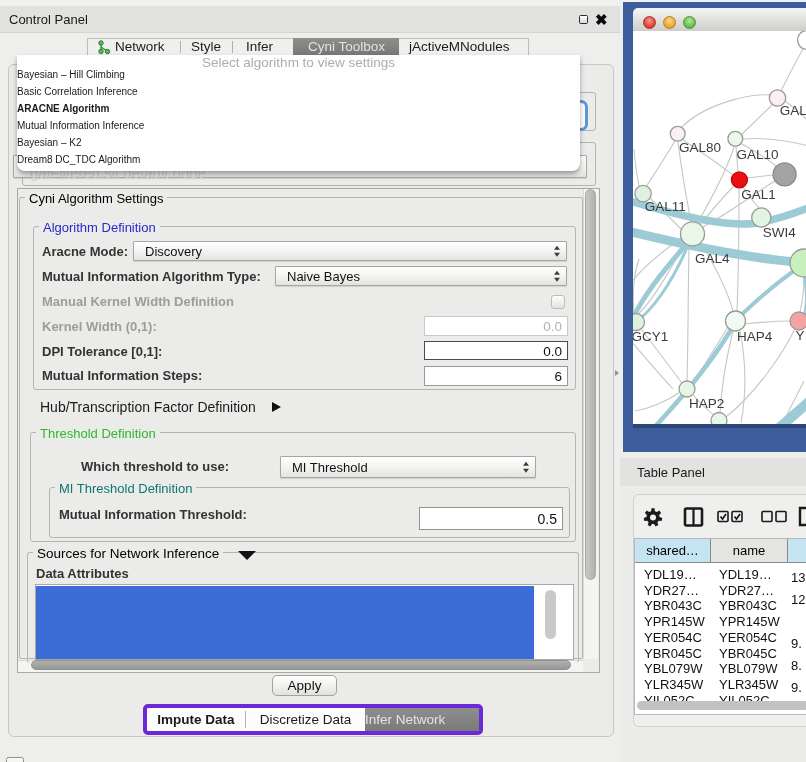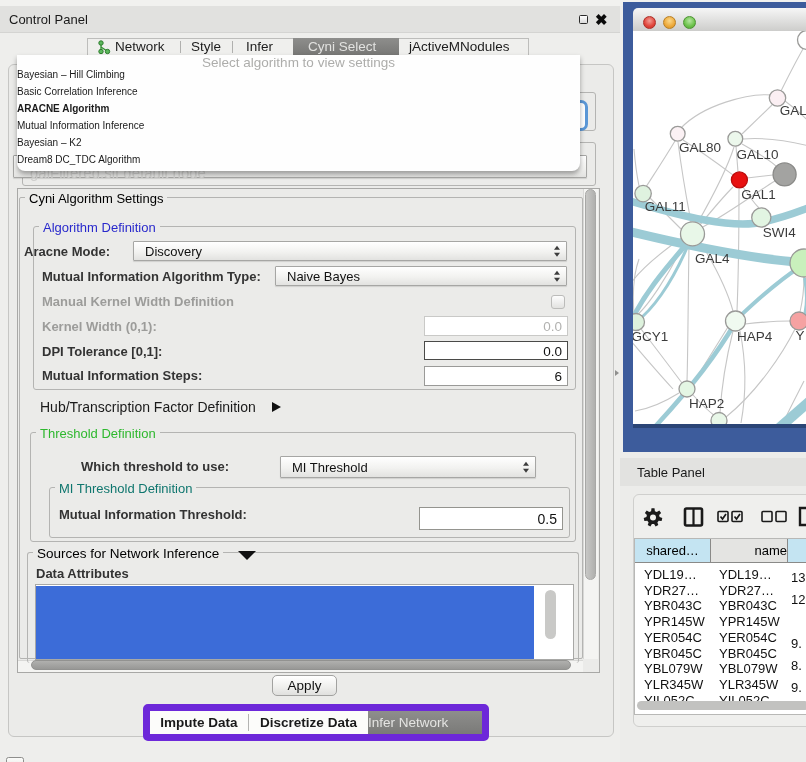--- a/index.html
+++ b/index.html
@@ -35,21 +35,21 @@
  <line x1="4" y1="7" x2="10" y2="11" stroke="#2f8f2f" stroke-width="1.3"></line>
  <circle cx="4" cy="3" r="2.2" fill="#5cb85c" stroke="#2d7d2d" stroke-width="1"></circle>
  <circle cx="4" cy="11.5" r="2.2" fill="#5cb85c" stroke="#2d7d2d" stroke-width="1"></circle>
  <circle cx="10.5" cy="11.5" r="2.2" fill="#5cb85c" stroke="#2d7d2d" stroke-width="1"></circle>
 </svg>
 <div class="abs" style="left:115px;top:39px;font-size:13.5px;color:#1c1c1c">Network</div>
 <div class="abs" style="left:180px;top:41px;width:1px;height:12px;background:#b0b0ae"></div>
 <div class="abs" style="left:191px;top:39px;font-size:13.5px;color:#1c1c1c">Style</div>
 <div class="abs" style="left:232px;top:41px;width:1px;height:12px;background:#b0b0ae"></div>
 <div class="abs" style="left:246px;top:39px;font-size:13.5px;color:#1c1c1c">Infer</div>
-<div class="abs" style="left:308px;top:39px;font-size:13.5px;color:#e2e2e0">Cyni Select</div>
+<div class="abs" style="left:308px;top:39px;font-size:13.5px;color:#e2e2e0">Cyni Toolbox</div>
 <div class="abs" style="left:409px;top:39px;font-size:13.5px;color:#1c1c1c">jActiveMNodules</div>
 
 <div class="abs" style="left:30px;top:92px;width:564px;height:37px;border:1px solid #b4b4b2;border-radius:3px"></div>
 <div class="abs" style="left:36px;top:100px;width:546px;height:25px;border:3px solid #5b97d6;border-radius:7px;background:#fff"></div>
 <div class="abs" style="left:22px;top:142px;width:572px;height:42px;border:1px solid #b4b4b2;border-radius:3px"></div>
 <div class="combo" style="left:13px;top:155px;width:572px;height:21px"></div>
 <div class="abs" style="left:30px;top:164px;font-size:15px;color:#cfcfcd">galFiltered.sif default node</div>
 
 <div class="abs" style="left:17px;top:188px;width:581px;height:483px;border:1px solid #a8a8a6;background:#ebebe9"></div>
 
@@ -59,21 +59,21 @@
 <div class="abs" style="left:18px;top:660px;width:565px;height:11px;background:#f4f4f2;border-top:1px solid #d8d8d6"></div>
 <div class="abs" style="left:31px;top:660px;width:538px;height:8px;background:linear-gradient(#b0b0ae,#989896);border:1px solid #929290;border-radius:5px"></div>
 
 <div class="group" style="left:19px;top:197px;width:562px;height:460px;border-radius:2px">
   <span class="gt" style="left:5px">Cyni Algorithm Settings</span>
 </div>
 
 <div class="group" style="left:33px;top:226px;width:541px;height:162px">
   <span class="gt" style="color:#2929cc">Algorithm Definition</span>
 </div>
-<div class="lbl" style="left:24px;top:244px">Aracne Mode:</div>
+<div class="lbl" style="left:42px;top:244px">Aracne Mode:</div>
 <div class="combo" style="left:133px;top:241px;width:432px;height:18px">
     <span class="ct">Discovery</span>
     <span class="spin">
       <i class="u"></i>
       <i class="d"></i>
     </span>
   </div>
 <div class="lbl" style="left:42px;top:269px">Mutual Information Algorithm Type:</div>
 <div class="combo" style="left:275px;top:266px;width:290px;height:18px">
     <span class="ct">Naive Bayes</span>
@@ -125,24 +125,24 @@
 </div>
 <div class="abs" style="left:238px;top:551px;width:0;height:0;border-left:9px solid transparent;border-right:9px solid transparent;border-top:9.5px solid #111"></div>
 <div class="lbl" style="left:36px;top:566px">Data Attributes</div>
 <div class="abs" style="left:35px;top:584px;width:537px;height:74px;background:#fff;border:1px solid #a8a8a6;overflow:hidden">
   <div style="position:absolute;left:0;top:1px;width:498px;height:73px;background:#3c6cd8"></div>
   <div style="position:absolute;left:509px;top:5px;width:11px;height:49px;background:#c9c9c7;border-radius:6px"></div>
 </div>
 
 <div class="abs" style="left:272px;top:675px;width:63px;height:19px;border:1px solid #a2a2a0;border-radius:5px;background:linear-gradient(#ffffff,#eeeeec 60%,#e0e0de);text-align:center;font-size:13.5px;color:#111;line-height:19px">Apply</div>
 
-<div class="abs" style="left:143px;top:704px;width:332px;height:23px;border:7px solid #6d28d9;border-radius:5px;background:#fcfcfa;overflow:hidden">
+<div class="abs" style="left:143px;top:704px;width:332px;height:23px;border:4px solid #6d28d9;border-radius:5px;background:#fcfcfa;overflow:hidden">
   <div style="position:absolute;left:0;top:0;width:98px;height:23px;font-size:13.5px;font-weight:bold;color:#1a1a1a;text-align:center;line-height:23px">Impute Data</div>
   <div style="position:absolute;left:98px;top:3px;width:1px;height:17px;background:#b4b4b2"></div>
-  <div style="position:absolute;left:99px;top:0;width:119px;height:23px;font-size:13.5px;font-weight:bold;color:#1a1a1a;text-align:center;line-height:23px">Discretize Data</div>
+  <div style="position:absolute;left:99px;top:0;width:119px;height:23px;font-size:13.5px;font-weight:normal;color:#1a1a1a;text-align:center;line-height:23px">Discretize Data</div>
   <div style="position:absolute;left:218px;top:0;width:114px;height:23px;background:linear-gradient(#8e8e8c,#7a7a78);font-size:13.5px;color:#e4e4e2;line-height:23px">Infer Network</div>
 </div>
 
 <div class="abs" style="left:17px;top:55px;width:563px;height:116px;background:#fefefe;border-radius:0 0 8px 8px;box-shadow:0 3px 5px rgba(0,0,0,.35)"></div>
 <div class="abs" style="left:17px;top:55px;width:563px;height:17px;font-size:13.5px;color:#adadab;text-align:center">Select algorithm to view settings</div>
 <div class="ditem" style="top:69px">Bayesian – Hill Climbing</div>
 <div class="ditem" style="top:86px">Basic Correlation Inference</div>
 <div class="ditem b" style="top:103px">ARACNE Algorithm</div>
 <div class="ditem" style="top:120px">Mutual Information Inference</div>
 <div class="ditem" style="top:137px">Bayesian – K2</div>
@@ -255,21 +255,21 @@
   <path d="M78.5 11.5 l2 2.5 3.5-5" stroke-width="1.7"></path>
   <path d="M92.5 11.5 l2 2.5 3.5-5" stroke-width="1.7"></path>
   <rect x="120" y="6.5" width="10" height="10" rx="1"></rect>
   <rect x="134" y="6.5" width="10" height="10" rx="1"></rect>
   <path d="M158 3 h8 l3 3 v14 h-11 z" stroke-width="2.4"></path>
  </g>
 </svg>
 
 <div class="abs" style="left:634px;top:538px;width:172px;height:175px;background:#fff;border:1px solid #b8b8b6;border-right:none;overflow:hidden;font-size:13px">
   <div style="position:absolute;left:0;top:0;width:75px;height:23px;background:#c4e4f2;border-right:1px solid #8a8a88;border-bottom:1px solid #8a8a88;text-align:center;line-height:23px">shared…</div>
-  <div style="position:absolute;left:76px;top:0;width:76px;height:23px;background:#e4e4e2;border-right:1px solid #8a8a88;border-bottom:1px solid #8a8a88;text-align:right;line-height:23px">name</div>
+  <div style="position:absolute;left:76px;top:0;width:76px;height:23px;background:#e4e4e2;border-right:1px solid #8a8a88;border-bottom:1px solid #8a8a88;text-align:center;line-height:23px">name</div>
   <div style="position:absolute;left:153px;top:0;width:25px;height:23px;background:#c4e4f2;border-bottom:1px solid #8a8a88"></div>
   <div style="position:absolute;left:9px;top:28px;line-height:15.7px;color:#111">YDL19…<br>YDR27…<br>YBR043C<br>YPR145W<br>YER054C<br>YBR045C<br>YBL079W<br>YLR345W<br>YIL052C</div>
   <div style="position:absolute;left:84px;top:28px;line-height:15.7px;color:#111">YDL19…<br>YDR27…<br>YBR043C<br>YPR145W<br>YER054C<br>YBR045C<br>YBL079W<br>YLR345W<br>YIL052C</div>
   <div style="position:absolute;left:156px;top:28px;line-height:22px;color:#111">13<br>12<br><br>9.<br>8.<br>9.<br><br>9.<br>9.</div>
   <div style="position:absolute;left:2px;top:162px;width:172px;height:9px;background:#c2c2c0;border-radius:5px"></div>
 </div>
 
 <div class="abs" style="left:5.5px;top:756.5px;width:16px;height:10px;border:1.8px solid #8e8e8c;border-radius:2.5px;background:linear-gradient(#fbfbf9,#e8e8e6)"></div>
 
 </body></html>

